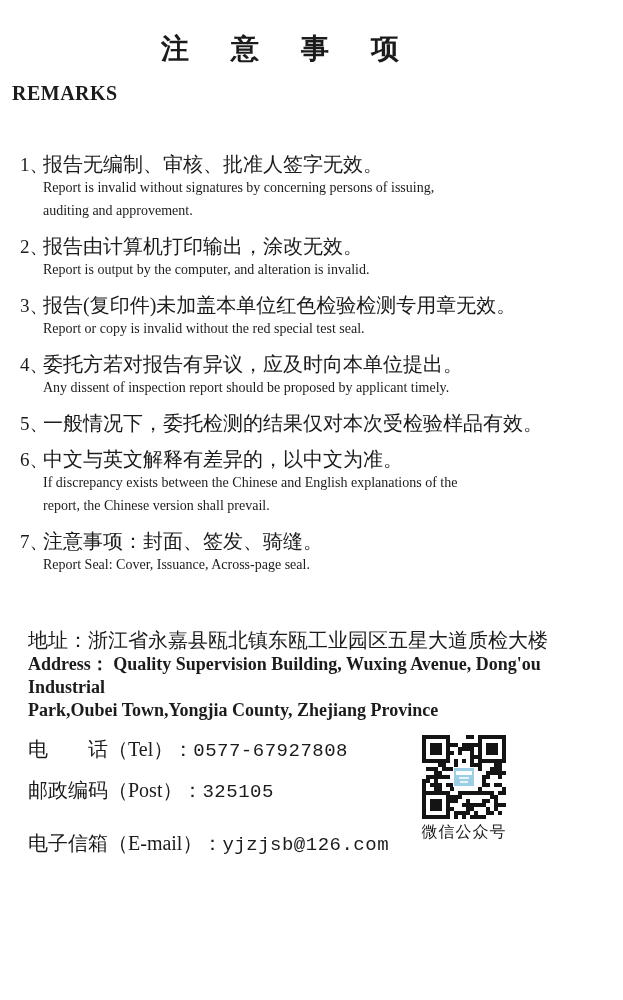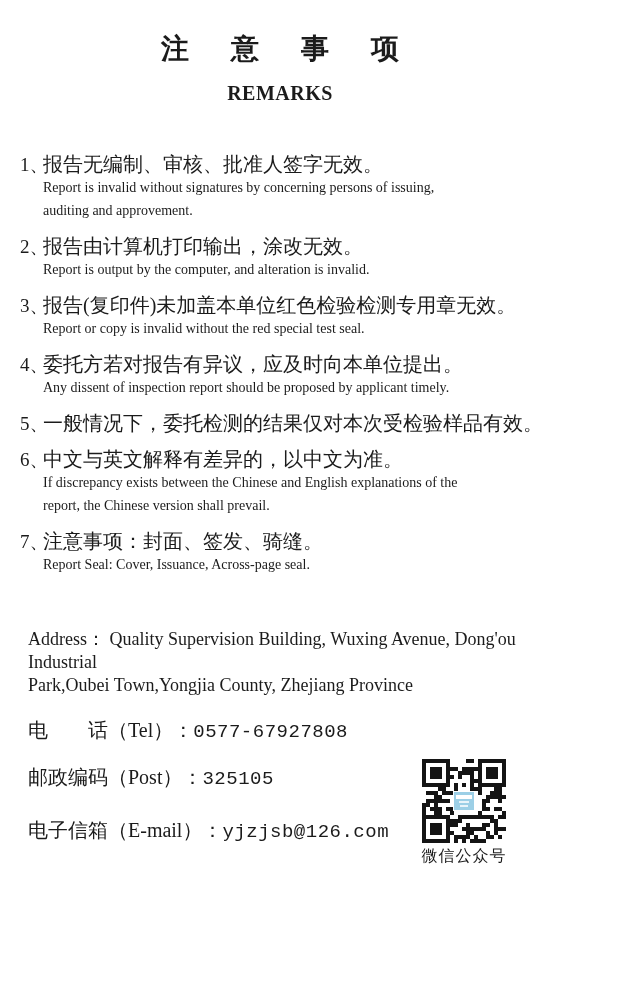--- a/index.html
+++ b/index.html
@@ -14,41 +14,41 @@
   }
   
   .title-wrap{width:560px;padding-top:30px;}
   .title-cn{
     margin:0;text-align:center;
     font-size:28px;font-weight:700;
     letter-spacing:1.5em;padding-left:1.5em;
     white-space:nowrap;
   }
   .title-en{
-    margin:14px 12px 0;text-align:center;
+    margin:14px 12px 0;text-align:left;
     font-size:20px;font-weight:700;letter-spacing:0.5px;
   }
   
   .remarks{margin:48px 24px 0 20px;}
   .remark-item{display:flex;align-items:flex-start;margin-bottom:13px;}
   .remark-num{flex:0 0 23px;width:23px;font-size:19px;line-height:23px;}
   .remark-body{flex:1;}
   .remark-cn{font-size:20px;line-height:23px;}
   .remark-en{font-size:14px;line-height:23px;white-space:pre-line;}
   
   .footer{margin:52px 16px 0 28px;}
   .address-cn{font-size:20px;line-height:25px;}
-  .address-en{font-size:18px;line-height:23px;white-space:pre-line;}
+  .address-en{font-size:18px;line-height:23px;white-space:pre-line;font-weight:bold;}
   .contacts{margin-top:12px;max-width:410px;}
-  .contact-row{font-size:20px;line-height:24px;margin-top:21px;white-space:nowrap;}
+  .contact-row{font-size:20px;line-height:24px;margin-top:15px;white-space:nowrap;}
   .contact-row.email-row{margin-top:27px;}
   .contact-label{font-size:20px;}
   .contact-value{font-family:"Liberation Mono","DejaVu Sans Mono",monospace;font-size:19px;letter-spacing:0.5px;}
   
-  .qr-block{position:absolute;left:420px;top:759px;width:88px;text-align:center;}
+  .qr-block{position:absolute;left:420px;top:735px;width:88px;text-align:center;}
   .qr-code{width:84px;height:84px;margin:0 auto;line-height:0;}
   .qr-caption{font-size:16px;line-height:19px;margin-top:3px;letter-spacing:1px;}
 </style>
 </head>
 <body>
 
 <div class="page">
 
   <div class="title-wrap">
     <h1 class="title-cn">注意事项</h1>
@@ -110,20 +110,21 @@
       <div class="remark-num">7、</div>
       <div class="remark-body">
         <div class="remark-cn">注意事项：封面、签发、骑缝。</div>
         <div class="remark-en">Report Seal: Cover, Issuance, Across-page seal.</div>
       </div>
     </div>
 
   </div>
 
   <div class="footer">
+    <div class="address-cn">地址：浙江省永嘉县瓯北镇东瓯工业园区五星大道质检大楼</div>
     <div class="address-en">Address： Quality Supervision Building, Wuxing Avenue, Dong'ou Industrial
 Park,Oubei Town,Yongjia County, Zhejiang Province</div>
 
     <div class="contacts">
       <div class="contact-row">
         <span class="contact-label">电　　话（Tel）：</span><span class="contact-value">0577-67927808</span>
       </div>
       <div class="contact-row">
         <span class="contact-label">邮政编码（Post）：</span><span class="contact-value">325105</span>
       </div>

